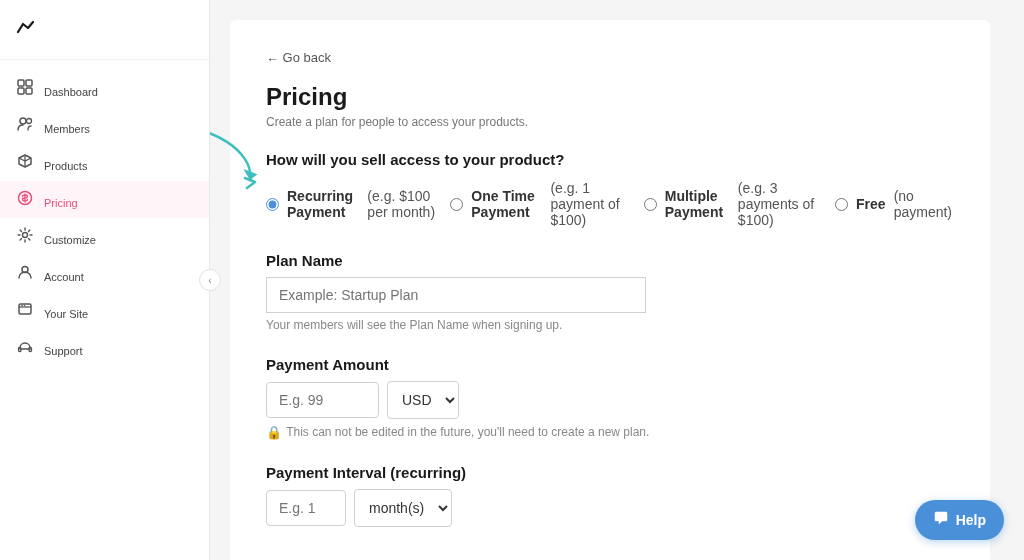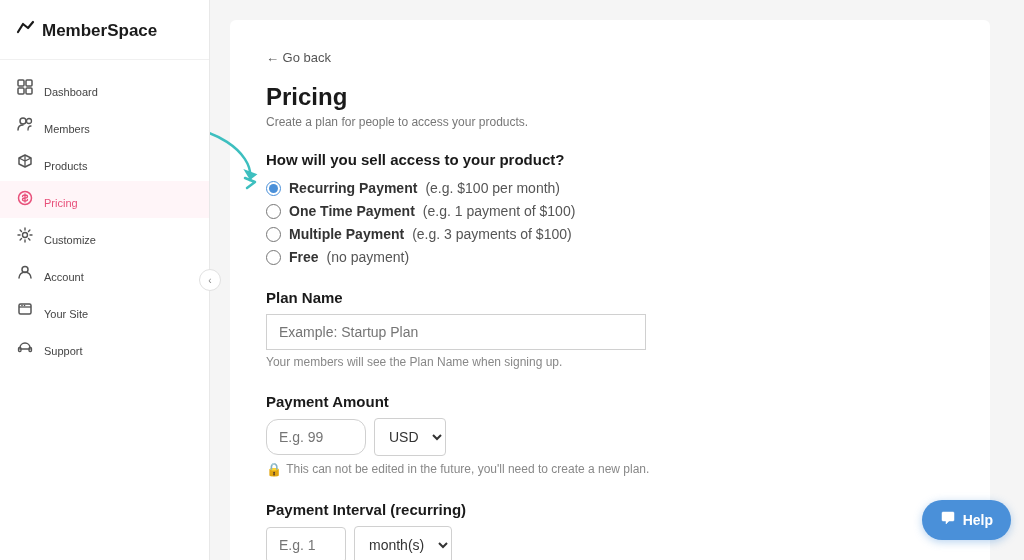--- a/index.html
+++ b/index.html
@@ -110,21 +110,20 @@
     }
 
     .section-question {
       font-size: 15px;
       font-weight: 700;
       color: #1a1a1a;
       margin-bottom: 12px;
     }
     .radio-group {
       display: flex;
-      flex-direction: column;
       gap: 7px;
       margin-bottom: 24px;
     }
     .radio-label {
       display: flex;
       align-items: center;
       gap: 8px;
       font-size: 14px;
       color: #333;
       cursor: pointer;
@@ -161,24 +160,24 @@
       color: #888;
       margin-top: 5px;
     }
 
     .payment-amount-row {
       display: flex;
       gap: 8px;
       align-items: center;
     }
     .amount-input {
-      width: 100px;
+      width: 113px;
       padding: 9px 12px;
       border: 1px solid #d0d0d0;
-      border-radius: 12px;
+      border-radius: 4px;
       font-size: 14px;
       color: #333;
       outline: none;
     }
     .currency-select {
       padding: 9px 10px;
       border: 1px solid #d0d0d0;
       border-radius: 4px;
       font-size: 14px;
       color: #333;
@@ -217,21 +216,21 @@
       font-size: 14px;
       color: #333;
       background: #fff;
       cursor: pointer;
     }
 
     
     .help-btn {
       position: fixed;
       bottom: 20px;
-      right: 13px;
+      right: 20px;
       background: #4a90d9;
       color: #fff;
       border-radius: 50px;
       padding: 10px 18px;
       font-size: 14px;
       font-weight: 600;
       display: flex;
       align-items: center;
       gap: 7px;
       cursor: pointer;
@@ -253,21 +252,20 @@
 </head>
 <body>
 
 <div class="sidebar">
   <div class="sidebar-logo">
     <span class="logo-icon">
       <svg width="20" height="20" viewBox="0 0 20 20" fill="none" xmlns="http://www.w3.org/2000/svg">
         <polyline points="2,14 7,6 12,10 17,4" stroke="#1a1a1a" stroke-width="2.2" fill="none" stroke-linecap="round" stroke-linejoin="round"></polyline>
       </svg>
     </span>
-    <span>MemberSpace</span>
   </div>
   <nav class="sidebar-nav">
     <a class="nav-item">
       <span class="nav-icon">
         <svg width="16" height="16" viewBox="0 0 16 16" fill="none">
             <rect x="1" y="1" width="6" height="6" rx="1" stroke="#555" stroke-width="1.5"></rect>
             <rect x="9" y="1" width="6" height="6" rx="1" stroke="#555" stroke-width="1.5"></rect>
             <rect x="1" y="9" width="6" height="6" rx="1" stroke="#555" stroke-width="1.5"></rect>
             <rect x="9" y="9" width="6" height="6" rx="1" stroke="#555" stroke-width="1.5"></rect>
           </svg>

